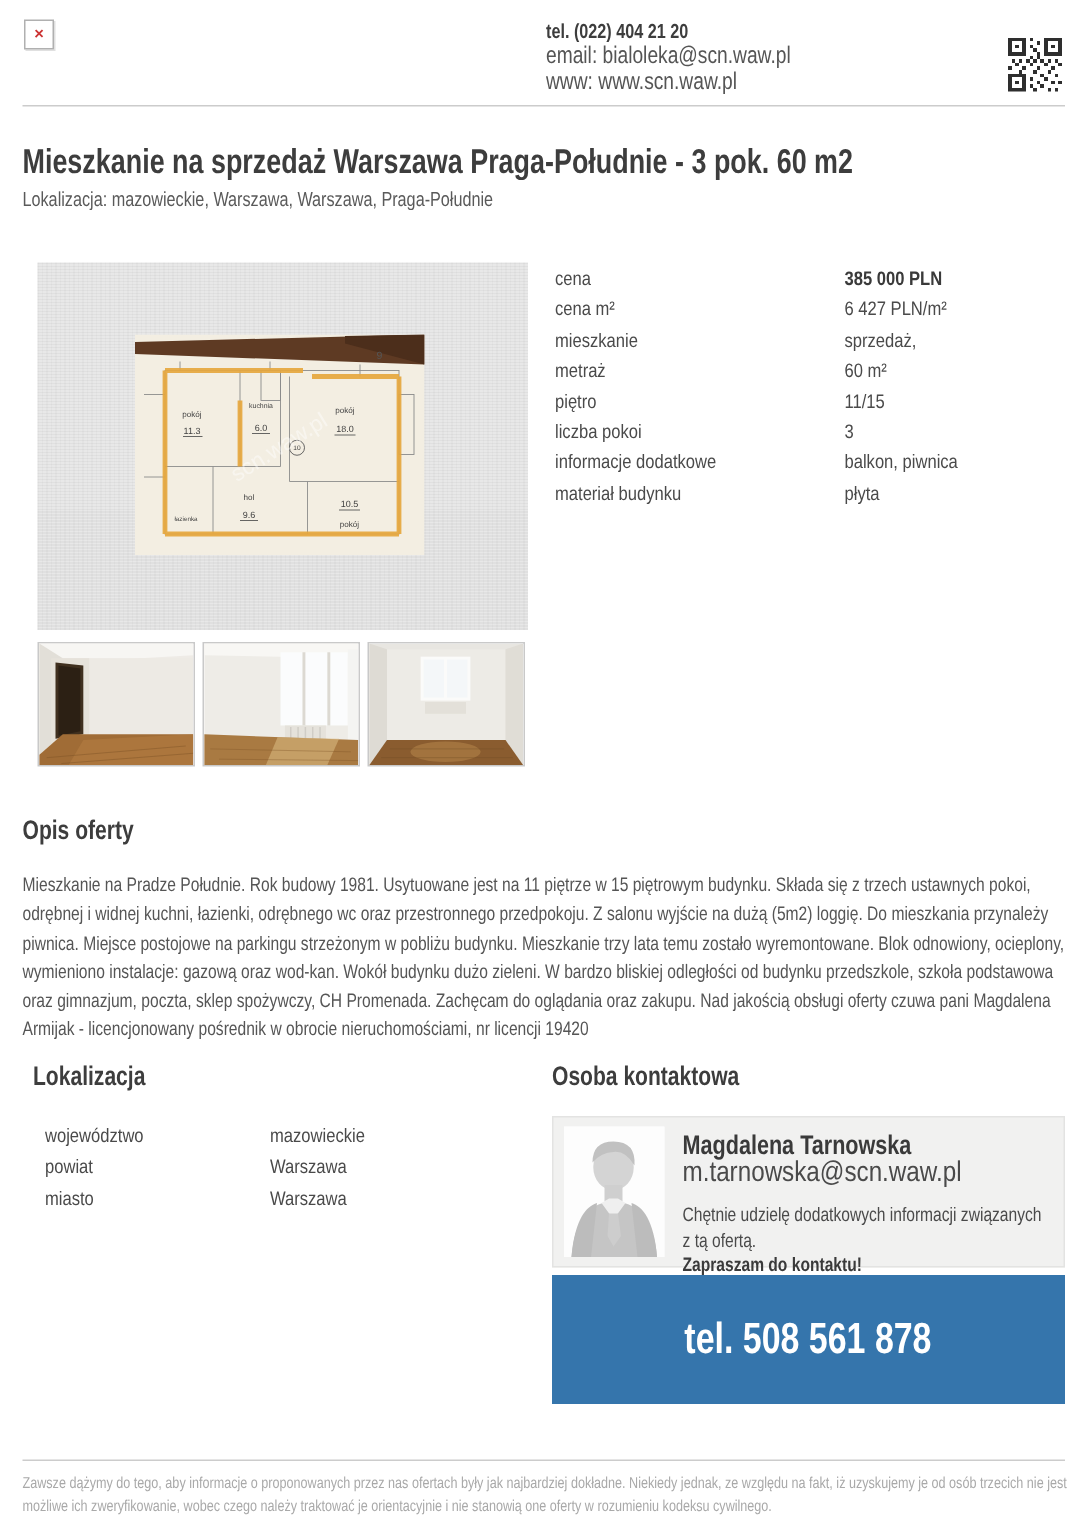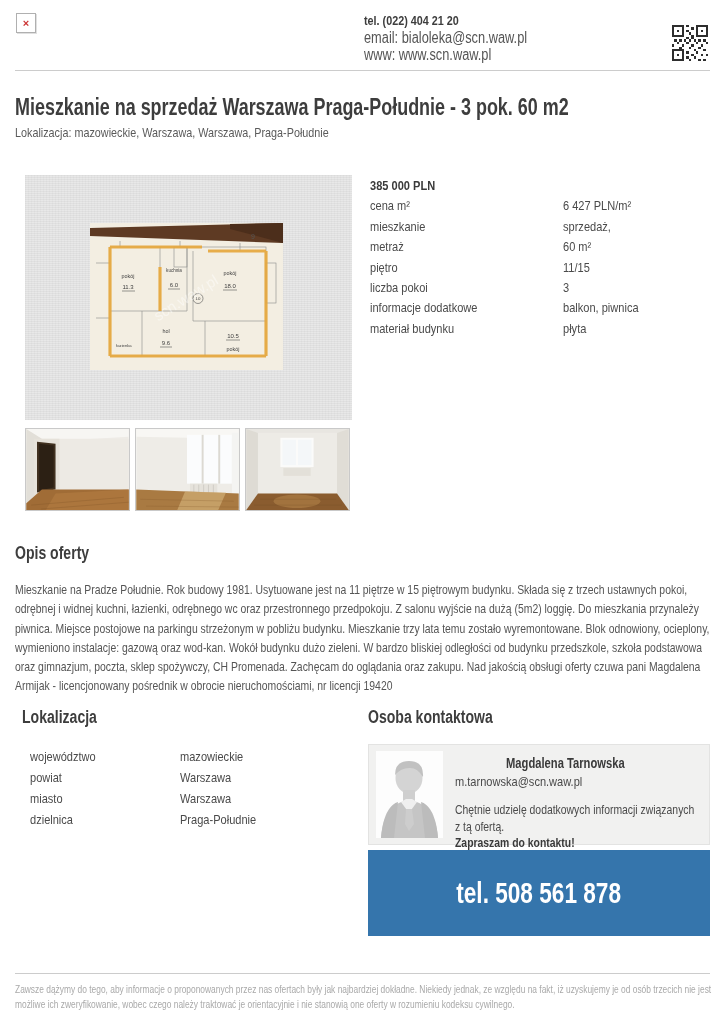--- a/index.html
+++ b/index.html
@@ -58,22 +58,22 @@
   .lrow { display:flex; line-height:21px; }
   .llabel { flex:0 0 150px; }
   .lvalue { flex:1; }
 
   
   .card { position:absolute; left:368px; top:744px; width:342px; height:101px;
     background:#f1f1f0; border:1px solid #e3e3e2; }
   .avatar { position:absolute; left:7px; top:6px; width:67px; height:87px; background:#fdfdfd; }
   .avatar svg { display:block; width:100%; height:100%; }
   .card-info { position:absolute; left:86px; top:8px; width:250px; }
-  .c-name { font-size:14px; font-weight:bold; color:#3a3a3a; line-height:20px;text-align:center; }
-  .c-email { font-size:13px; color:#4a4a4a; line-height:17px; }
+  .c-name { font-size:18px; font-weight:bold; color:#3a3a3a; line-height:20px; }
+  .c-email { font-size:19px; color:#4a4a4a; line-height:17px; }
   .c-msg { margin-top:12px; font-size:13px; color:#4a4a4a; line-height:16.5px; width:300px; }
   .c-msg2 { font-weight:bold; color:#3a3a3a; }
 
   
   .banner { position:absolute; left:368px; top:850px; width:342px; height:86px;
     background:#3575ac; display:flex; align-items:center; justify-content:center; }
   .banner span { display:inline-block; transform:scaleX(.78); transform-origin:50% 50%;
     white-space:nowrap; color:#fff; font-size:29px; font-weight:bold; }
 
   
@@ -206,20 +206,21 @@
         <line x1="133" y1="67" x2="147" y2="67"></line>
           <line x1="70" y1="124" x2="82" y2="124"></line>
         <line x1="136" y1="117" x2="150" y2="117"></line>
       </g>
       <text x="96" y="80" font-size="15" fill="#ffffff" opacity="0.45" text-anchor="middle" transform="rotate(-32 96 75)">scn.waw.pl</text>
     </svg>
   </div>
 
   <div class="details">
     <div class="drow">
+        <span class="dlabel"><span class="sx85">cena</span></span>
         <span class="dvalue strong"><span class="sx85">385 000 PLN</span></span>
       </div>
     <div class="drow">
         <span class="dlabel"><span class="sx85">cena m²</span></span>
         <span class="dvalue"><span class="sx85">6 427 PLN/m²</span></span>
       </div>
     <div class="drow">
         <span class="dlabel"><span class="sx85">mieszkanie</span></span>
         <span class="dvalue"><span class="sx85">sprzedaż,</span></span>
       </div>
@@ -321,24 +322,20 @@
         <span class="lvalue"><span class="sx85">mazowieckie</span></span>
       </div>
     <div class="lrow">
         <span class="llabel"><span class="sx85">powiat</span></span>
         <span class="lvalue"><span class="sx85">Warszawa</span></span>
       </div>
     <div class="lrow">
         <span class="llabel"><span class="sx85">miasto</span></span>
         <span class="lvalue"><span class="sx85">Warszawa</span></span>
       </div>
-    <div class="lrow">
-        <span class="llabel"><span class="sx85">dzielnica</span></span>
-        <span class="lvalue"><span class="sx85">Praga-Południe</span></span>
-      </div>
   </div>
 
   <div class="sec-h" style="left:368px; top:707px;"><span class="sx78">Osoba kontaktowa</span></div>
   <div class="card">
     <div class="avatar">
       <svg viewBox="0 0 67 87">
         <rect width="67" height="87" fill="#fdfdfd"></rect>
         <ellipse cx="33" cy="27" rx="13.5" ry="15.5" fill="#d4d4d4"></ellipse>
         <path d="M19,24 Q19,10 33,10 Q48,10 47,26 Q41,16 33,17 Q25,17 19,24 Z" fill="#c1c1c1"></path>
         <rect x="27" y="39" width="12" height="11" fill="#cfcfcf"></rect>

